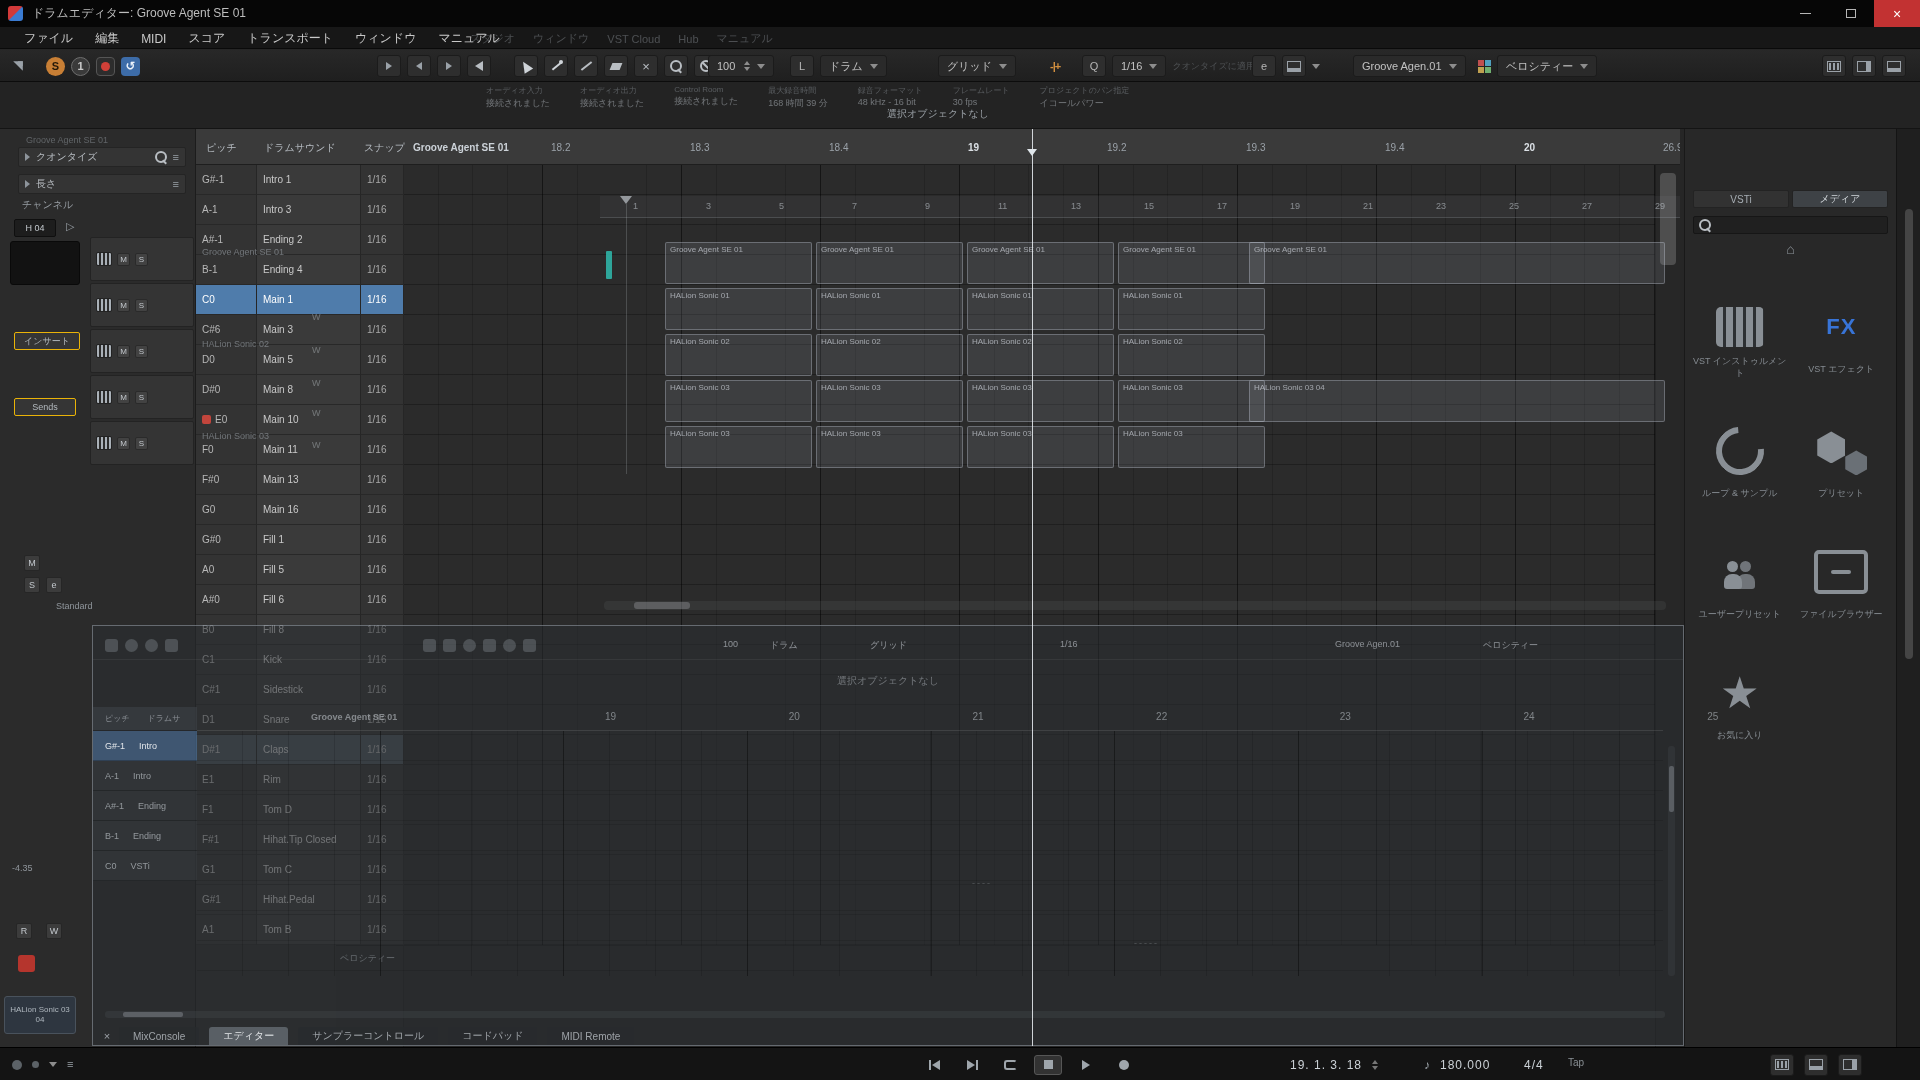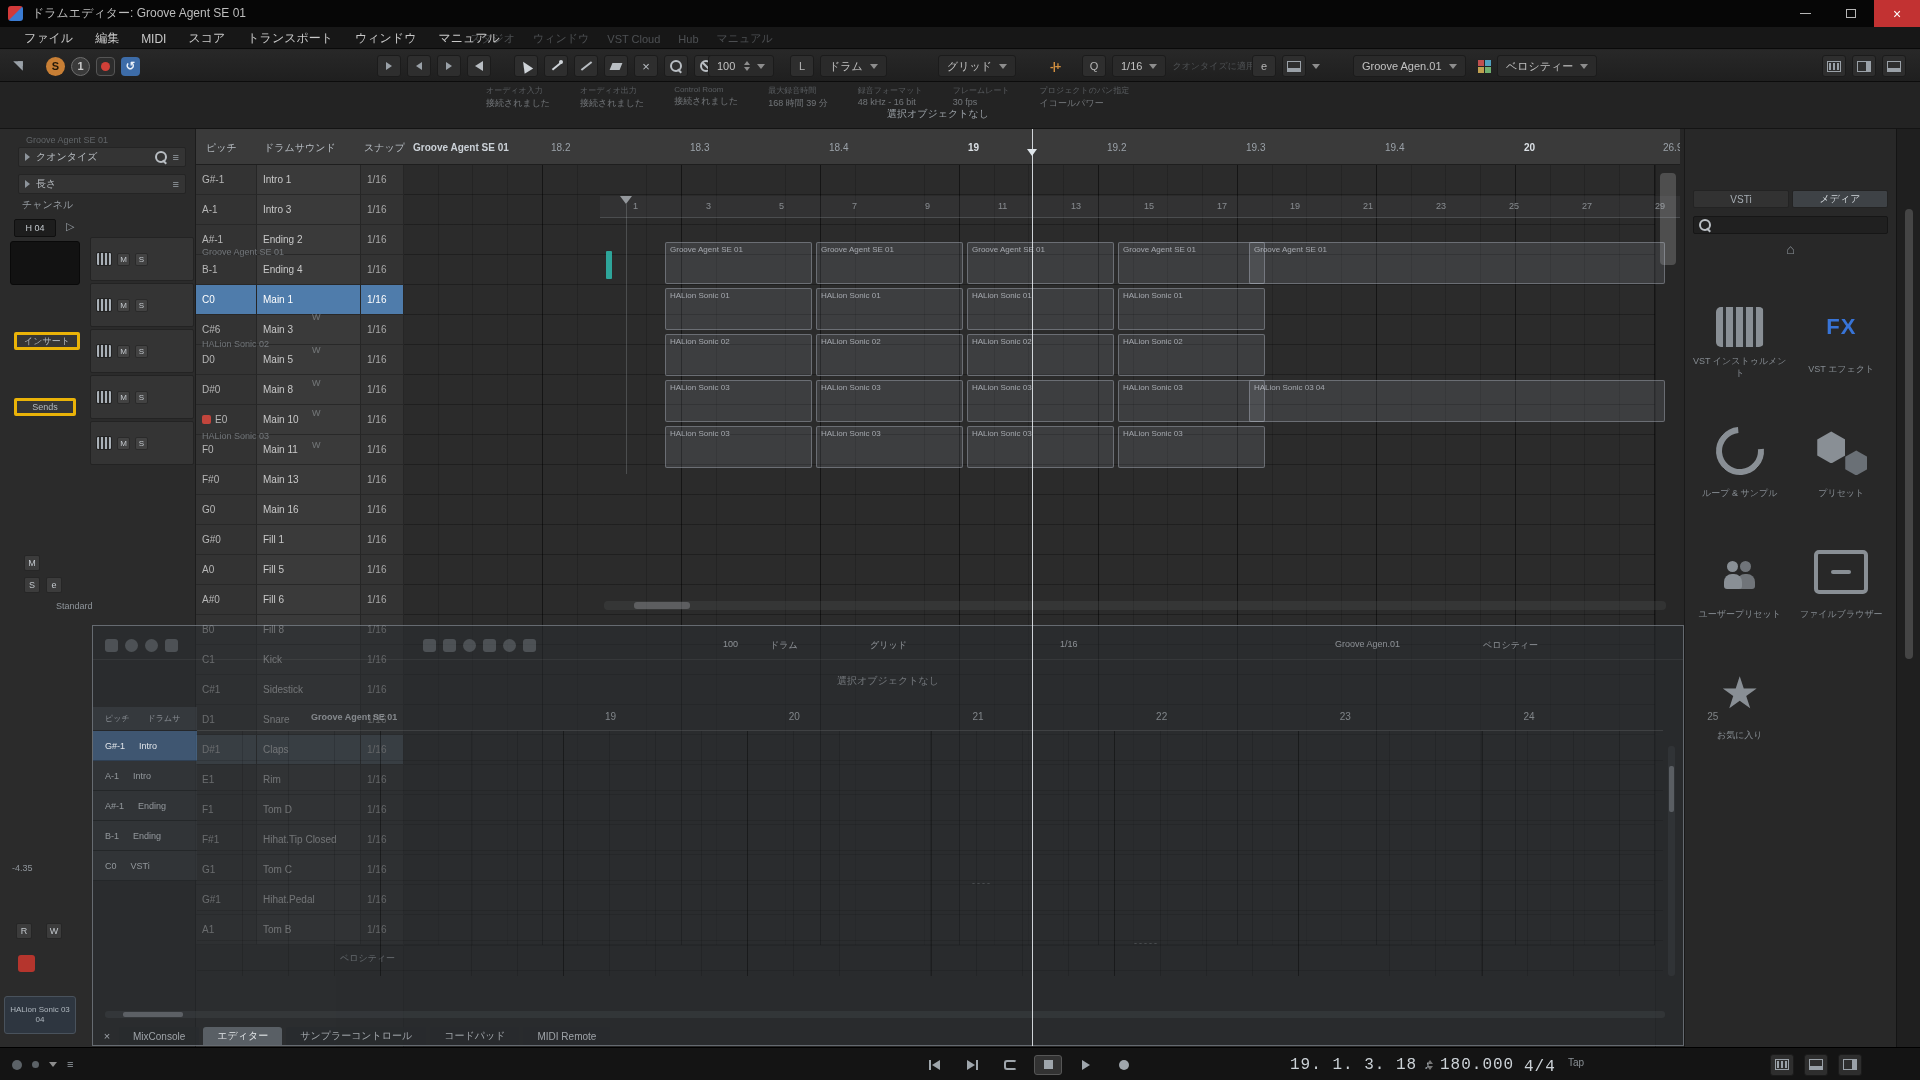--- a/index.html
+++ b/index.html
@@ -77,21 +77,21 @@
   
   .inspector{position:absolute;left:0;top:129px;width:196px;height:918px;background:#2b2b2b;border-right:1px solid #1c1c1c}
   .insp-ghost-title{position:absolute;left:26px;top:6px;font-size:9px;color:#8b9298;opacity:.55;white-space:nowrap}
   .insp-row{position:absolute;left:18px;width:168px;height:20px;display:flex;align-items:center;gap:6px;background:#343434;border:1px solid #242424;border-radius:2px;padding:0 6px}
   .insp-row-label{font-size:10px;color:#b9bec3;flex:1}
   .tri-r{width:0;height:0;border-top:4px solid transparent;border-bottom:4px solid transparent;border-left:5px solid #8d949b}
   .gl{color:#9aa1a8;font-size:11px;line-height:1}
   .insp-sec-label{position:absolute;left:22px;font-size:10px;color:#979da3}
   .h04{position:absolute;left:14px;top:90px;width:42px;height:18px;background:#1d1d1d;border:1px solid #0f0f0f;border-radius:2px;display:flex;align-items:center;justify-content:center;font-size:9px;color:#c3c8cd}
   .chan-box{position:absolute;left:10px;top:112px;width:70px;height:44px;background:#121212;border:1px solid #090909;border-radius:3px}
-  .insp-btn{position:absolute;height:18px;background:#353535;border:3px solid #eab308;border-radius:2px;font-size:9px;color:#b3b9be;display:flex;align-items:center;justify-content:center}
+  .insp-btn{position:absolute;height:18px;background:#353535;border:1px solid #eab308;border-radius:2px;font-size:9px;color:#b3b9be;display:flex;align-items:center;justify-content:center}
   #insp-tracks{position:absolute;left:90px;top:108px;width:104px}
   .trk{height:44px;margin-bottom:2px;background:#343434;border:1px solid #232323;border-radius:2px;display:flex;align-items:center;gap:5px;padding:0 5px}
   .mini-piano{width:16px;height:14px;border-radius:2px;background:repeating-linear-gradient(to right,#aab1b8 0 2px,#2c2c2c 2px 4px);border:1px solid #222}
   .msq{width:13px;height:13px;background:#424242;border:1px solid #2a2a2a;border-radius:2px;font-size:8px;color:#c3c8cd;display:flex;align-items:center;justify-content:center}
   .ms-btn{position:absolute;width:16px;height:16px;background:#3c3c3c;border:1px solid #262626;border-radius:2px;font-size:9px;color:#c3c8cd;display:flex;align-items:center;justify-content:center}
   .small-text{position:absolute;font-size:9px;color:#8f959b}
   .rec-sq{position:absolute;width:17px;height:17px;background:#b5352d;border-radius:3px}
   .halion-box{position:absolute;left:4px;top:867px;width:72px;height:38px;background:#2e3640;border:1px solid #49525c;border-radius:3px;font-size:8px;color:#aeb6bd;display:flex;align-items:center;text-align:center;padding:2px;line-height:1.3}
 
   
@@ -196,21 +196,21 @@
   .transport{position:absolute;left:0;top:1047px;width:1920px;height:33px;background:#141414;border-top:1px solid #000;z-index:50}
   .tr-cluster{position:absolute;top:0;height:33px;display:flex;align-items:center;gap:10px}
   .tp{width:28px;height:20px;display:flex;align-items:center;justify-content:center;gap:1px}
   .tp.active{background:#323232;border:1px solid #565656;border-radius:3px}
   .tri{width:0;height:0;border-top:5px solid transparent;border-bottom:5px solid transparent;border-left:8px solid #9fa6ac}
   .tri.rev{transform:rotate(180deg)}
   .tbar{width:2px;height:10px;background:#9fa6ac}
   .sq{width:9px;height:9px;background:#9fa6ac}
   .circ{width:10px;height:10px;border-radius:50%;background:#9fa6ac}
   .cyc{width:13px;height:10px;border:2px solid #9fa6ac;border-radius:3px;border-right-color:transparent}
-  .pos-display{font-family:Liberation Mono, monospace;font-size:16px;color:#ccd2d7;letter-spacing:1px;white-space:nowrap}
+  .pos-display{font-family:Liberation Sans, sans-serif;font-size:12px;color:#ccd2d7;letter-spacing:1px;white-space:nowrap}
   .updown{display:flex;flex-direction:column;gap:2px}
   .updown i{width:0;height:0;border-left:3px solid transparent;border-right:3px solid transparent;display:block}
   .updown .u{border-bottom:4px solid #777}.updown .d{border-top:4px solid #777}
   .tap{position:absolute;top:9px;font-size:10px;color:#8a9095}
   .tdot{width:10px;height:10px;border-radius:50%;background:#5c6267;display:block}
   .tdot.sm{width:7px;height:7px}
   .note-gl{font-size:12px;color:#9fa6ac}
 
   
   .playhead{position:absolute;left:1032px;top:129px;width:1px;height:917px;background:rgba(236,241,246,.85);z-index:45}
@@ -960,21 +960,21 @@
         </div>
       </div>
     <div class="lz-hscroll">
         <i></i>
       </div>
     <div class="lz-vscroll">
         <i></i>
       </div>
     <div class="lz-tabs">
       <span class="lz-close">×</span>
-      <span id="lz-tab-list" style="display:flex;gap:4px;align-items:center">
+      <span id="lz-tab-list" style="display:flex;gap:10px;align-items:center">
           <div class="lztab">MixConsole</div>
           <div class="lztab active">エディター</div>
           <div class="lztab">サンプラーコントロール</div>
           <div class="lztab">コードパッド</div>
           <div class="lztab">MIDI Remote</div>
         </span>
     </div>
   </div>
 
   <div class="media-rack">

